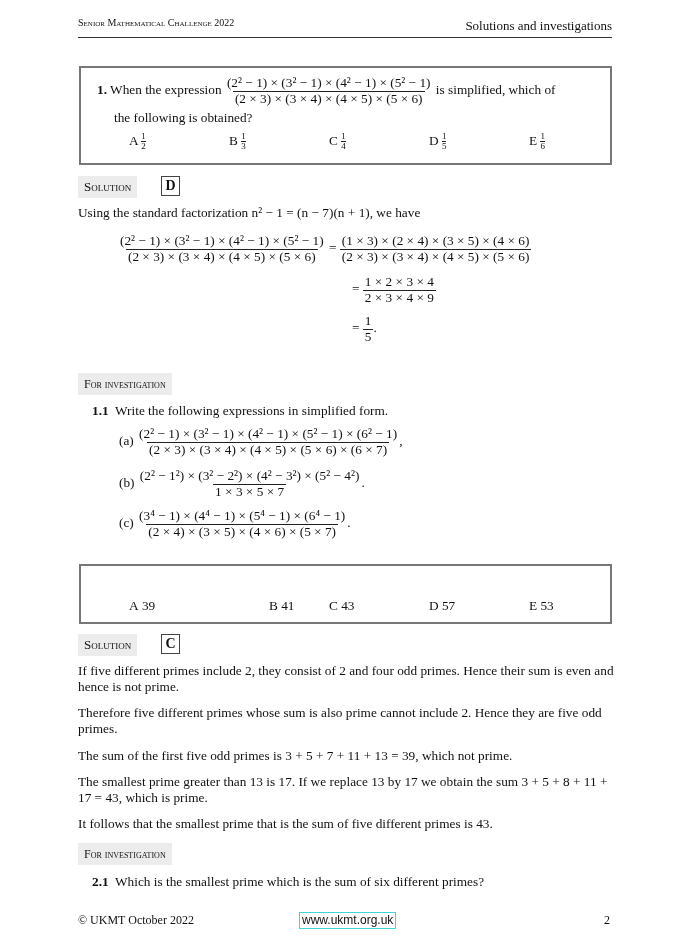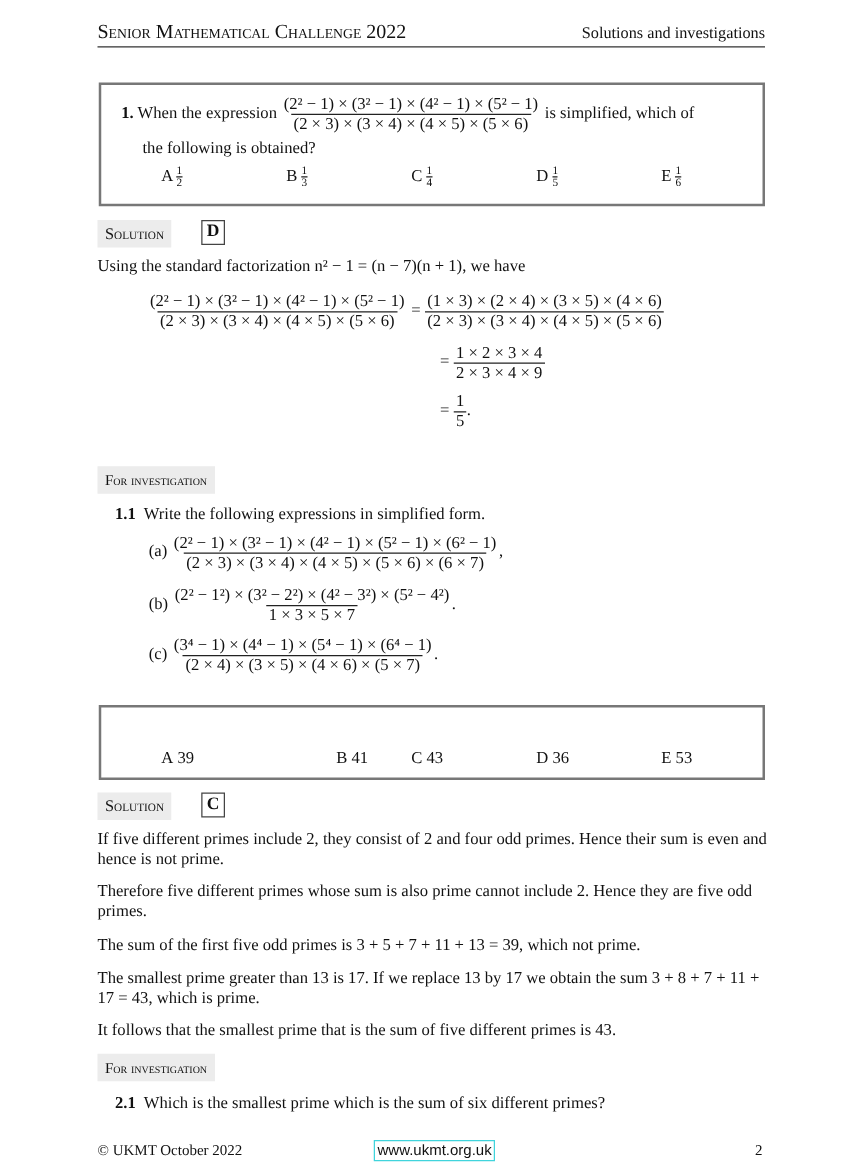--- a/index.html
+++ b/index.html
@@ -2,21 +2,21 @@
 <html><head>
 <meta charset="utf-8">
 <style>
   html, body { margin: 0; padding: 0; background: #ffffff; }
   body { width: 688px; height: 940px; position: relative; overflow: hidden;
          font-family: "Liberation Serif", "DejaVu Serif", serif; color: #111; font-size: 13.3px; }
   .abs { position: absolute; }
 
   
   .hdr { left: 78px; top: 17px; width: 534px; height: 20px; border-bottom: 1px solid #333; }
-  .hdr-left { position: absolute; left: 0; top: 0; font-size: 16px; font-variant: small-caps; }
+  .hdr-left { position: absolute; left: 0; top: 0; font-size: 10px; font-variant: small-caps; }
   .hdr-right { position: absolute; right: 0; top: 1px; font-size: 13px; }
 
   
   .qbox { border: 2px solid #777; box-sizing: border-box; }
   .q1box { left: 79px; top: 66px; width: 533px; height: 99px; }
   .q2box { left: 79px; top: 564px; width: 533px; height: 60px; }
 
   
   .frac { display: inline-flex; flex-direction: column; align-items: center; vertical-align: middle; line-height: 1.1; }
   .frac .num { padding: 0 2px; }
@@ -144,30 +144,30 @@
   <span class="frac">
     <span class="num">(3⁴ − 1) × (4⁴ − 1) × (5⁴ − 1) × (6⁴ − 1)</span>
     <span class="den">(2 × 4) × (3 × 5) × (4 × 6) × (5 × 7)</span>
   </span><span>.</span>
 </div>
 
 <div class="abs qbox q2box">
   <div class="opt" style="left:48px; top:32px;"><span>A</span>&nbsp;<span>39</span></div>
   <div class="opt" style="left:148px; top:32px;margin-left:40px;"><span>B</span>&nbsp;<span>41</span></div>
   <div class="opt" style="left:248px; top:32px;"><span>C</span>&nbsp;<span>43</span></div>
-  <div class="opt" style="left:348px; top:32px;"><span>D</span>&nbsp;<span>36</span></div>
+  <div class="opt" style="left:348px; top:32px;"><span>D</span>&nbsp;<span>57</span></div>
   <div class="opt" style="left:448px; top:32px;"><span>E</span>&nbsp;<span>53</span></div>
 </div>
 
 <div class="abs graylabel" style="left:78px; top:634px;">Solution</div>
 <div class="abs ansbox" style="left:161px; top:634px;">C</div>
 <div class="abs para" style="top:663px;">If five different primes include 2, they consist of 2 and four odd primes. Hence their sum is even and hence is not prime.</div>
 <div class="abs para" style="top:705px;">Therefore five different primes whose sum is also prime cannot include 2. Hence they are five odd primes.</div>
 <div class="abs para" style="top:748px;">The sum of the first five odd primes is 3 + 5 + 7 + 11 + 13 = 39, which not prime.</div>
-<div class="abs para" style="top:774px;">The smallest prime greater than 13 is 17. If we replace 13 by 17 we obtain the sum 3 + 8 + 7 + 11 + 17 = 43, which is prime.</div>
+<div class="abs para" style="top:774px;">The smallest prime greater than 13 is 17. If we replace 13 by 17 we obtain the sum 3 + 5 + 8 + 11 + 17 = 43, which is prime.</div>
 <div class="abs para" style="top:816px;">It follows that the smallest prime that is the sum of five different primes is 43.</div>
 
 <div class="abs graylabel" style="left:78px; top:843px; font-size:12px;">For investigation</div>
 <div class="abs line" style="left:92px; top:874px;">
   <b>2.1</b>&nbsp;
   <span>Which is the smallest prime which is the sum of six different primes?</span>
 </div>
 
 <div class="abs line" style="left:78px; top:913px; font-size:12px;">© UKMT October 2022</div>
 <a class="abs link" style="left:299px; top:912px; color:#111; text-decoration:none;">www.ukmt.org.uk</a>

